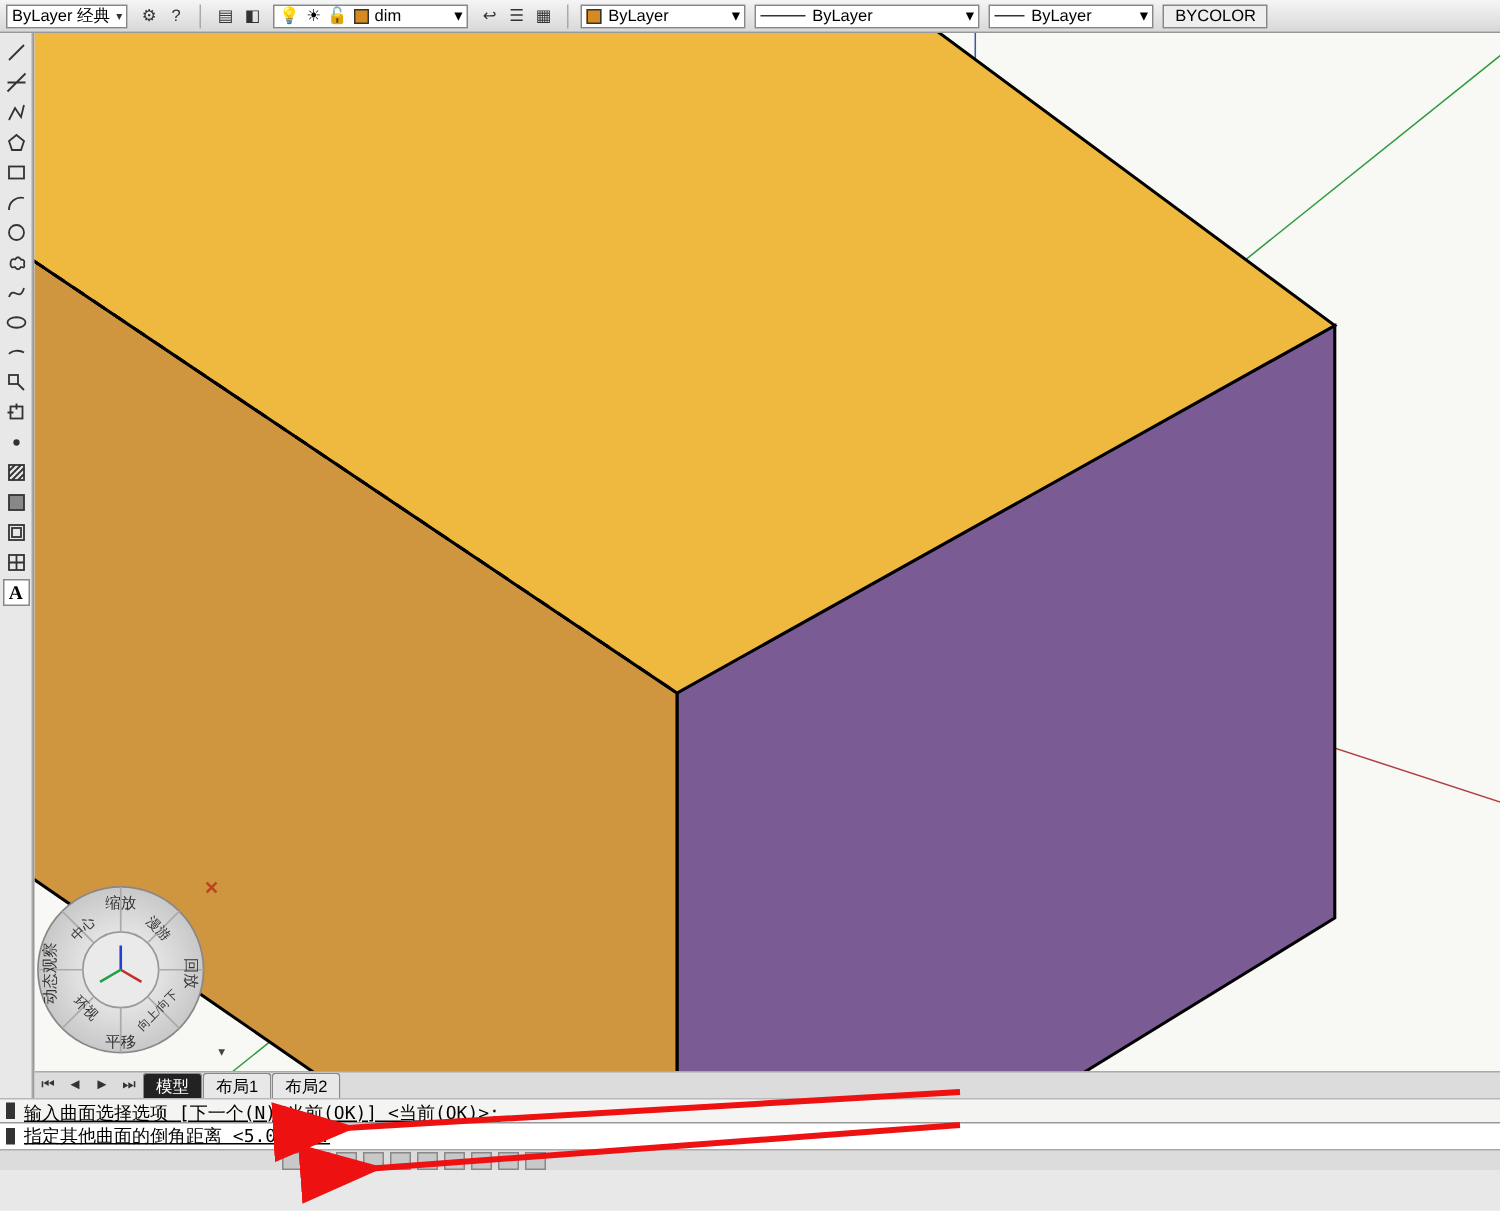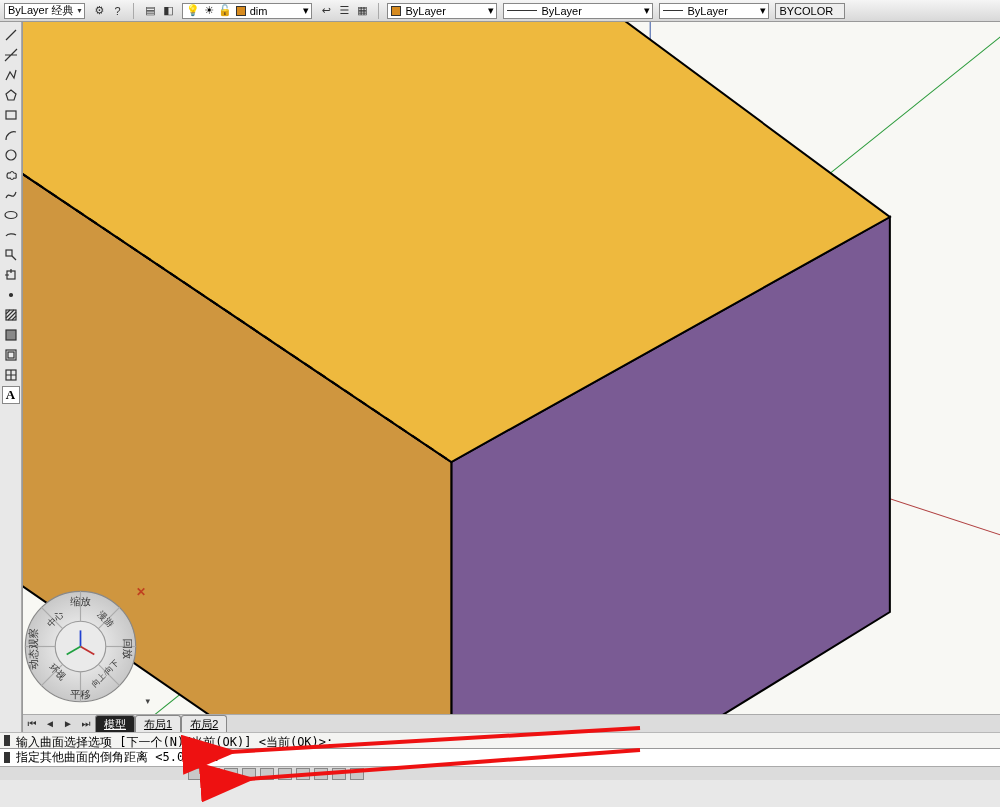--- a/index.html
+++ b/index.html
@@ -97,31 +97,31 @@
   }
   .view-nav .navbtn {
     width:18px; height:16px; display:flex; align-items:center; justify-content:center;
     color:#333; font-size:10px;
   }
   .view-nav .tab {
     padding:1px 8px;
     border:1px solid #888; border-bottom:none;
     background:#e8e8e8; margin-top:1px;
     border-radius:3px 3px 0 0;
-    text-decoration:underline;
   }
   .view-nav .tab.active { background:#222; color:#fff; }
   
   .cmd-area {
     height:75px;
     display:flex; flex-direction:column;
     font-family:"SimSun", monospace;
     font-size:12px;
     color:#000;
     position:relative;
+    text-decoration:underline;
   }
   .cmd-line {
     padding:1px 6px 1px 16px;
     background:#f4f4f2;
     border-top:1px solid #b8b8b8;
     height:16px;
     position:relative;
     white-space:nowrap;
   }
   .cmd-line .bar {
@@ -193,21 +193,21 @@
   <div class="layer-dd blank">
     <span style="width:30px;border-top:1px solid #333;"></span>
     <span>ByLayer</span>
     <span class="tri" style="margin-left:auto;">▾</span>
   </div>
   <div class="layer-dd">
     <span style="width:20px;border-top:1px solid #333;"></span>
     <span>ByLayer</span>
     <span class="tri" style="margin-left:auto;">▾</span>
   </div>
-  <div class="layer-dd" style="min-width:70px;background:#eee;">
+  <div class="layer-dd" style="min-width:70px;background:#eee;justify-content:center;">
     <span>BYCOLOR</span>
   </div>
 </div>
 
 <div class="main">
 
   <div class="left-tools">
     <div class="tool-btn">
         <svg>
           <path d="M2 12 L12 2"></path>

